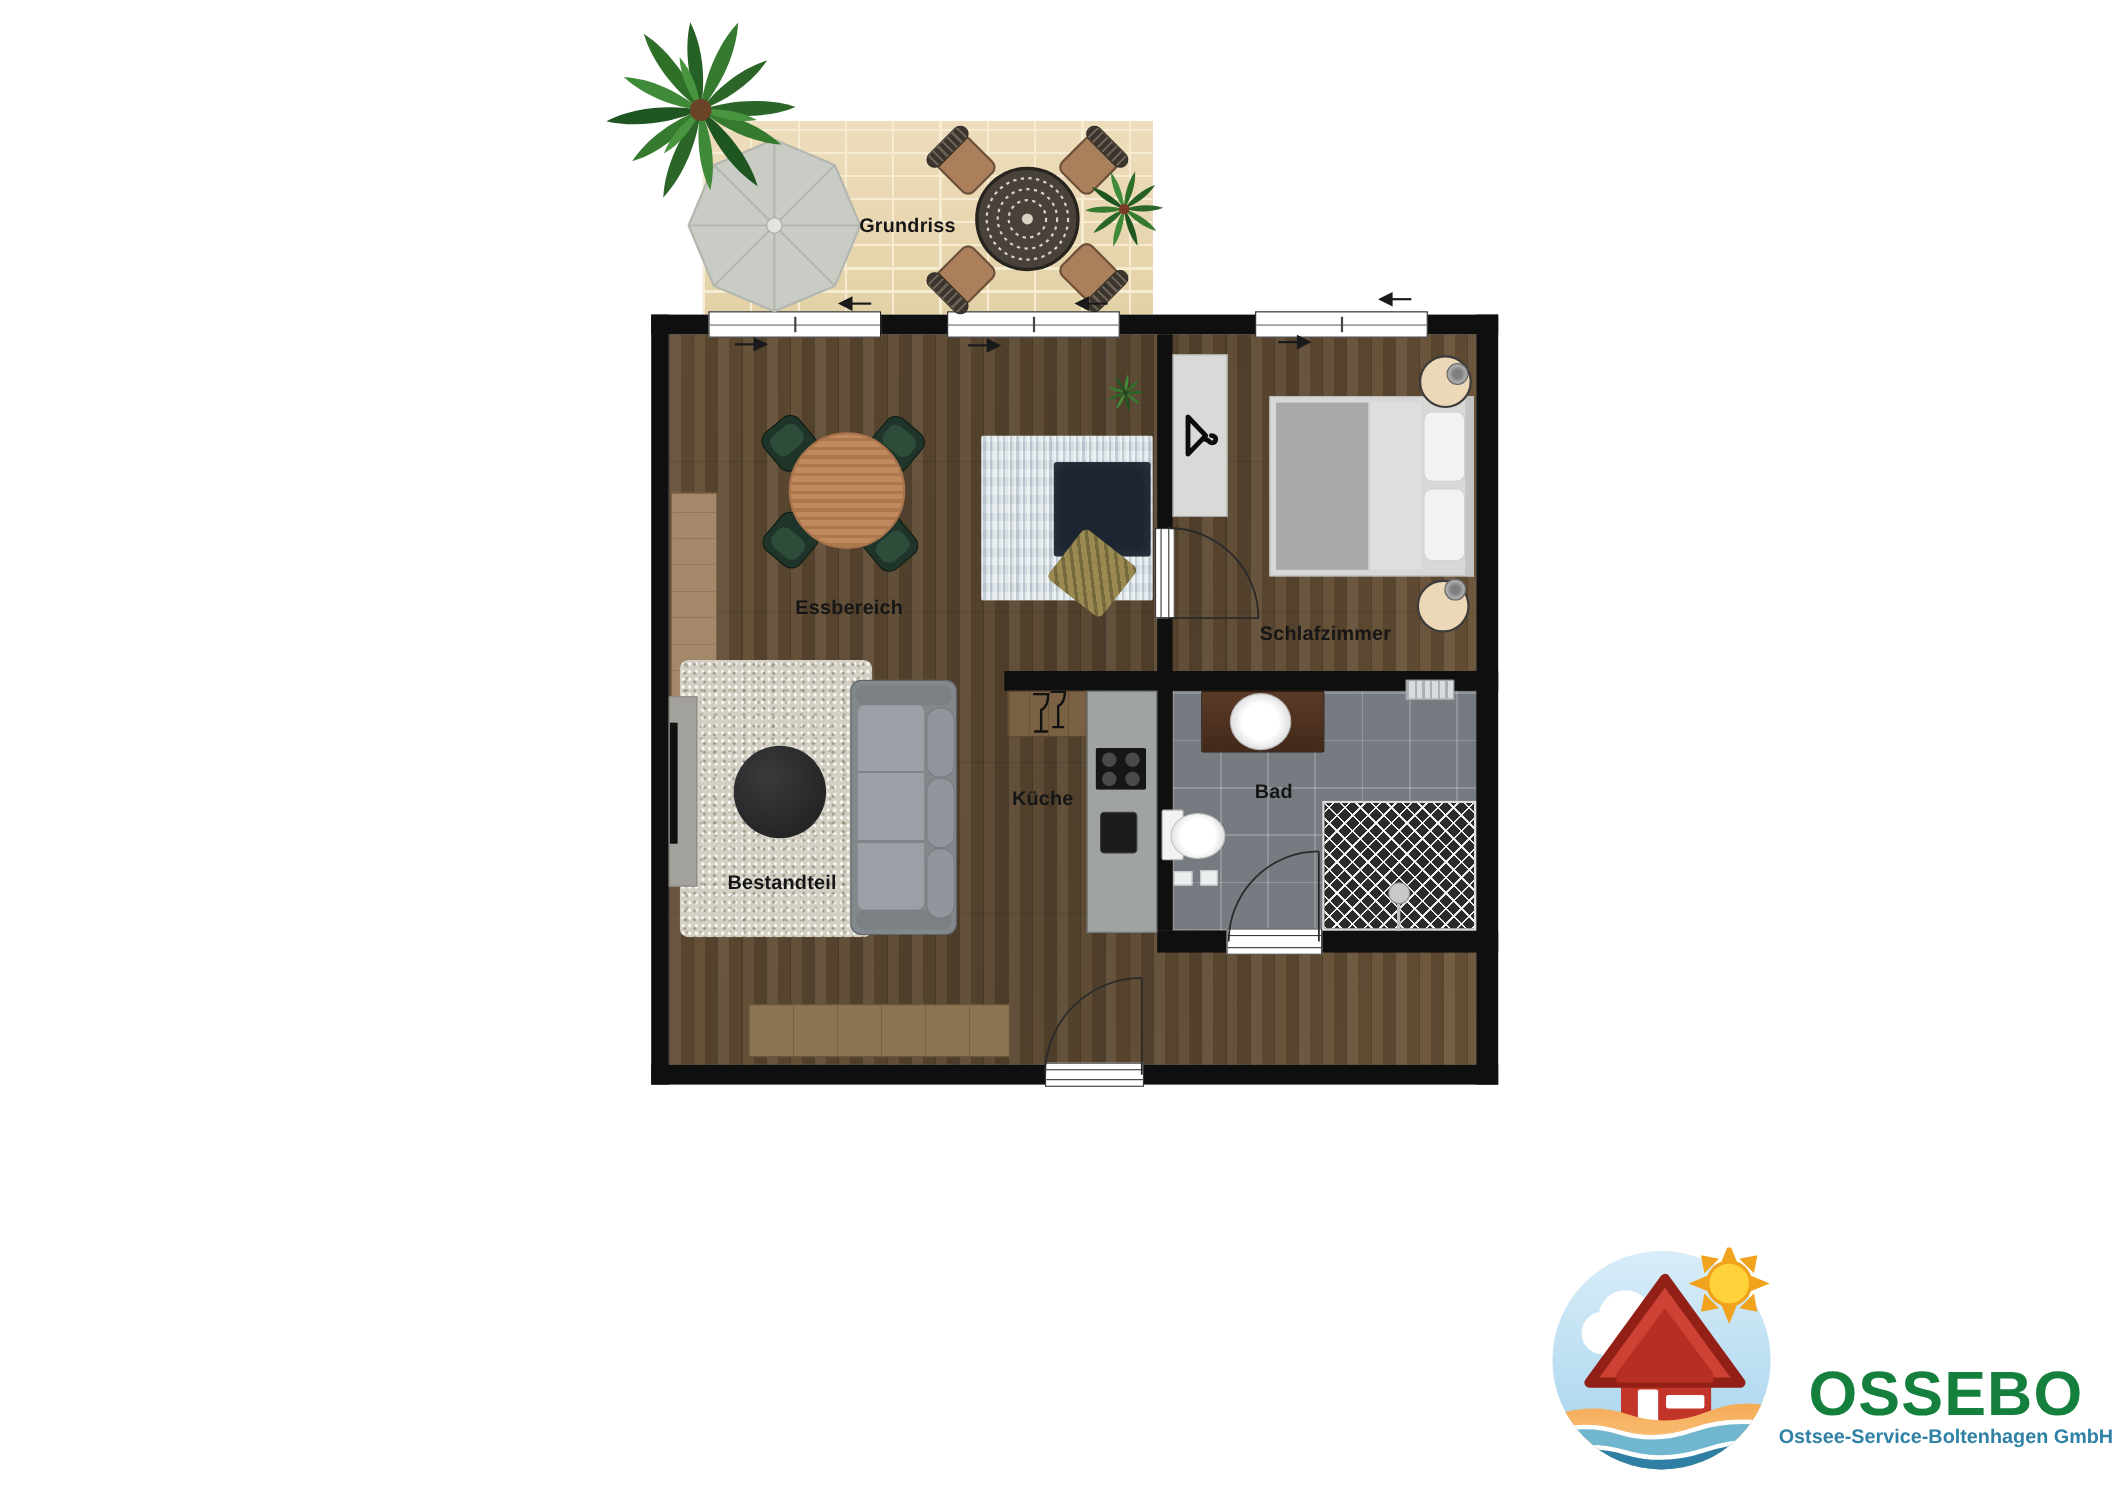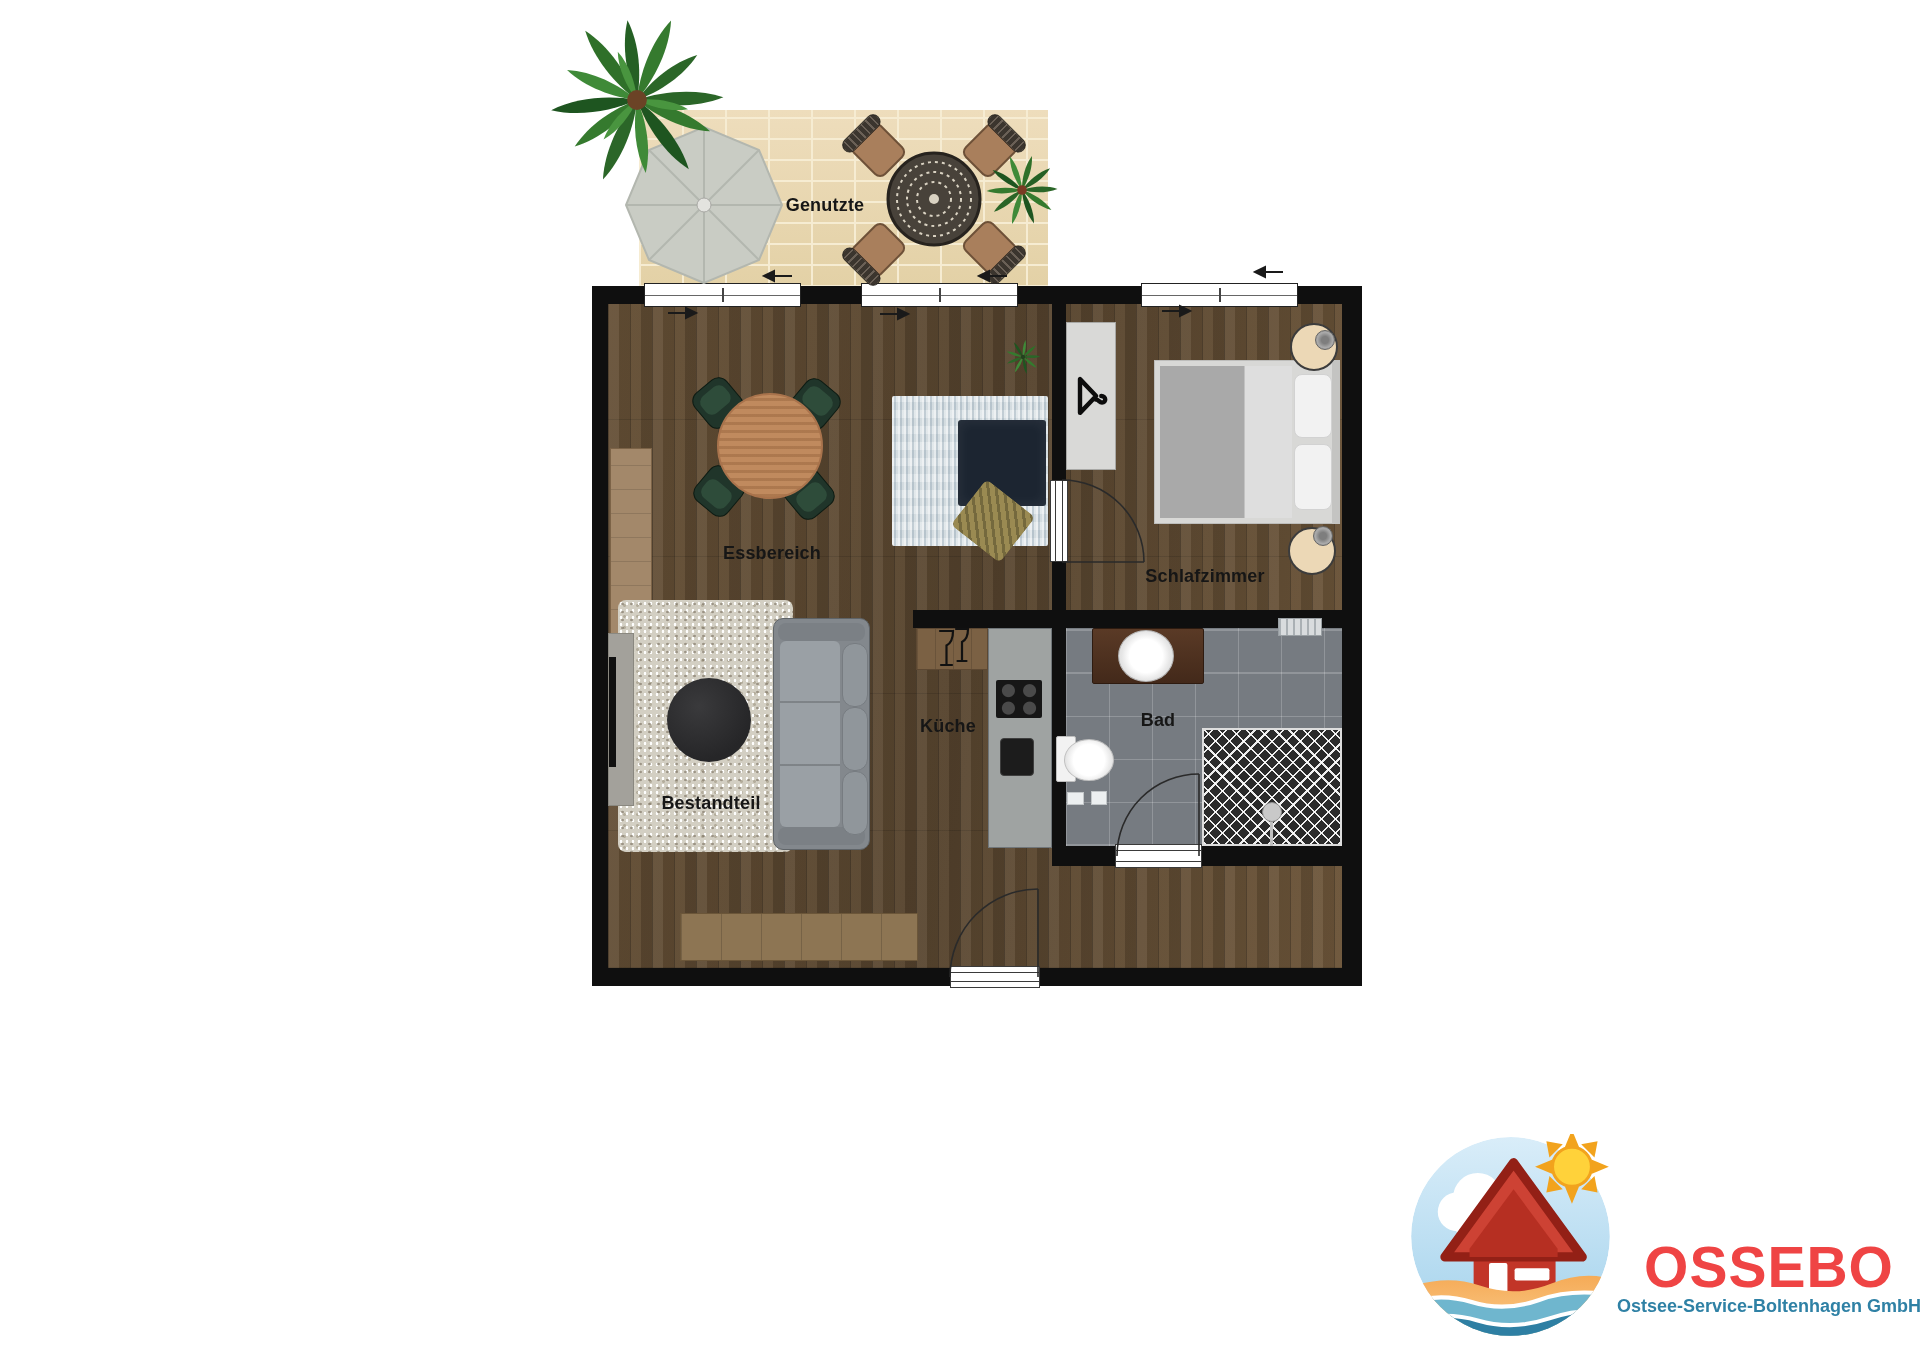--- a/index.html
+++ b/index.html
@@ -319,21 +319,21 @@
           <line x1="880" y1="314" x2="902" y2="314"></line>
           <polygon points="908,314 898,309 898,319"></polygon>
         </g>
       <g>
           <line x1="1162" y1="311" x2="1184" y2="311"></line>
           <polygon points="1190,311 1180,306 1180,316"></polygon>
         </g>
     </g>
   </svg>
 
-  <div class="lbl" style="left:825px;top:205px;">Genutzte</div>
+  <div class="lbl" style="left:825px;top:205px;">Grundriss</div>
   <div class="lbl" style="left:772px;top:553px;">Essbereich</div>
   <div class="lbl" style="left:1205px;top:576px;">Schlafzimmer</div>
   <div class="lbl" style="left:948px;top:726px;">Küche</div>
   <div class="lbl" style="left:1158px;top:720px;">Bad</div>
   <div class="lbl" style="left:711px;top:803px;">Bestandteil</div>
 
 
   <div id="logo">
     <svg width="205" height="210" viewBox="0 0 200 205" style="position:absolute;left:0;top:4px;">
       <defs>
@@ -378,17 +378,17 @@
           <polygon points="36,0 19,7 19,-7"></polygon>
             <polygon points="-36,0 -19,7 -19,-7"></polygon>
           <polygon points="25,-25 22,-9 9,-22"></polygon>
             <polygon points="-25,-25 -9,-22 -22,-9"></polygon>
           <polygon points="25,25 9,22 22,9"></polygon>
             <polygon points="-25,25 -22,9 -9,22"></polygon>
         </g>
         <circle r="19" fill="#ffd23a" stroke="#f2a31d" stroke-width="3"></circle>
       </g>
     </svg>
-    <div class="wordmark" style="color: #ef4444;">OSSEBO</div>
+    <div class="wordmark" style="color: #15803d;">OSSEBO</div>
     <div class="subtitle" style="color: rgb(47, 129, 165);">Ostsee-Service-Boltenhagen GmbH</div>
   </div>
 
 </div>
 
 </body></html>

